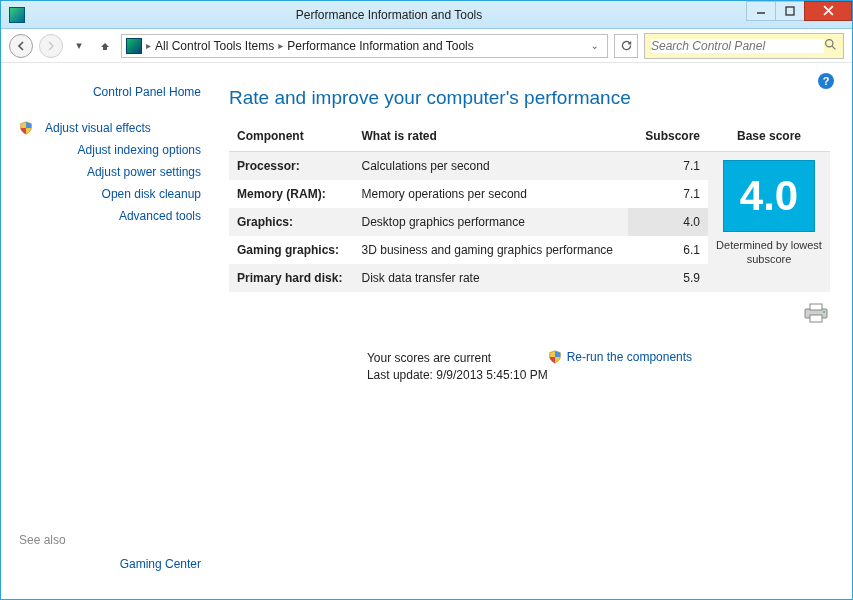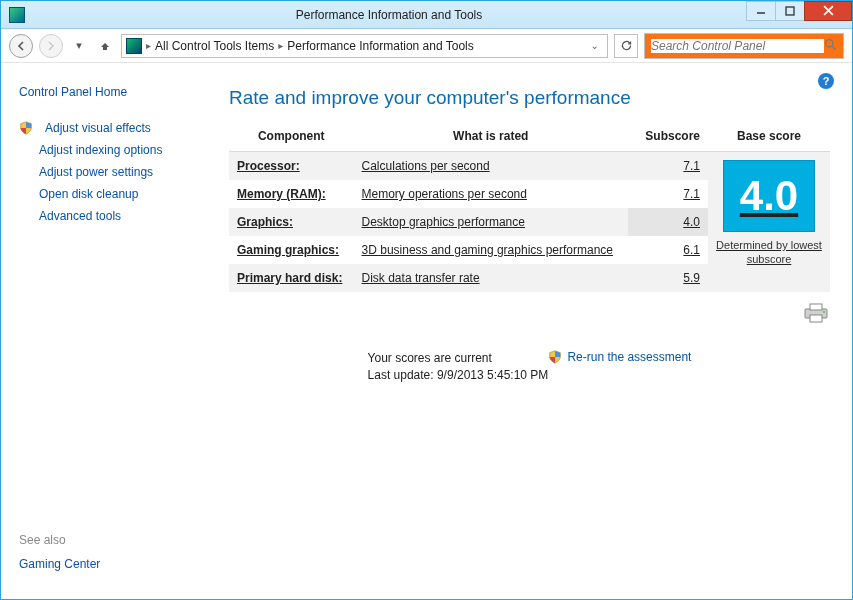--- a/index.html
+++ b/index.html
@@ -16,42 +16,42 @@
   .navcircle { width: 24px; height: 24px; border: 1px solid #a0a0a0; border-radius: 50%; display:flex; align-items:center; justify-content:center; color:#666; font-size:12px; background:#f4f4f4; }
   .navcircle.disabled { color:#bbb; border-color:#d0d0d0; }
   .naviconbtn { width: 20px; height:20px; display:flex; align-items:center; justify-content:center; color:#555; font-size:11px; }
   .breadcrumb { flex:1; display:flex; align-items:center; height:24px; border:1px solid #c0c0c0; background:#fff; padding: 0 4px; gap:4px; }
   .breadcrumb .bcicon { width:16px; height:16px; background: linear-gradient(135deg,#1b6 0,#047 100%); border:1px solid #046; }
   .breadcrumb .sep { color:#666; font-size:10px; }
   .breadcrumb .bcitem { color:#222; font-size:12px; white-space:nowrap; }
   .breadcrumb .spacer { flex:1; }
   .breadcrumb .chev { color:#666; font-size:10px; padding:0 4px; }
   .refreshbtn { width:24px; height:24px; border:1px solid #c0c0c0; display:flex; align-items:center; justify-content:center; background:#fff; color:#555; font-size:13px; }
-  .searchbox { width:200px; height:24px; border:1px solid #c0c0c0; background:#f97316; display:flex; align-items:center; padding: 12px 6px; }
+  .searchbox { width:200px; height:24px; border:1px solid #c0c0c0; background:#fef9c3; display:flex; align-items:center; padding: 12px 6px; }
   .searchbox input { border:none; outline:none; flex:1; font-size:12px; color:#888; font-style: italic; }
   .searchbox .sicon { color:#777; font-size:13px; }
   
   .body { display:flex; height: calc(600px - 28px - 34px - 2px); }
   .sidebar { width: 210px; padding: 18px 10px 10px 18px; display:flex; flex-direction:column; }
-  .sidebar a { color:#0654a3; text-decoration:none; display:block; padding: 4px 0; font-size:12px; }
+  .sidebar a { color:#0654a3; text-decoration:none; display:block; padding: 4px 0; font-size:12px;text-align:right; }
   .sidebar a.home { font-size:12px; margin-bottom: 14px; }
   .sidebar .task { display:flex; align-items:center; gap:12px; }
   .sidebar .shield { width:14px; height:14px;  }
   .sidebar .seealso { margin-top:auto; color:#888; font-size:12px; padding-bottom:6px; }
   .sidebar .bottomlink { color:#0654a3; text-decoration:none; font-size:12px; padding-bottom:18px; }
   .main { flex:1; padding: 18px 22px 10px 18px; position:relative; }
   .helpicon { position:absolute; top:10px; right:18px; width:16px; height:16px; border-radius:50%; background:#1f7dd4; color:#fff; font-size:11px; font-weight:bold; display:flex; align-items:center; justify-content:center; }
   h1.pagetitle { color:#0b6cb1; font-weight:400; font-size:19px; margin: 6px 0 14px 0; }
   .intro { font-size:12px; color:#222; margin-bottom: 22px; }
   
   .scoretbl { width: 100%; border-collapse: collapse; }
-  .scoretbl th { text-align:center; font-weight:600; font-size:12px; padding: 6px 8px 8px 8px; border-bottom:1px solid #d9d9d9; }
+  .scoretbl th { text-align:left; font-weight:600; font-size:12px; padding: 6px 8px 8px 8px; border-bottom:1px solid #d9d9d9; }
   .scoretbl th.sub { text-align:right; }
   .scoretbl th.base { text-align:center; width:122px; }
-  .scoretbl td { font-size:12px; padding: 7px 8px; vertical-align:middle;text-decoration:underline; }
+  .scoretbl td { font-size:12px; padding: 7px 8px; vertical-align:middle; }
   .scoretbl tr.datarow td.comp { font-weight:600; }
   .scoretbl tr.odd td { background:#f2f2f2; }
   .scoretbl td.sub { text-align:right; width:80px; }
   .scoretbl td.sub.low { background:#e5e5e5; }
   .basecell { vertical-align: top !important; text-align:center; padding-top:8px !important; }
   .basebox { background:#00aee0; color:#fff; width:92px; height:72px; margin:0 auto 6px auto; display:flex; align-items:center; justify-content:center; font-size:42px; font-weight:700; border:1px solid #0094c0; }
   .basecap { font-size:11px; color:#333; line-height:1.3; }
   
   .detaillinkrow { display:flex; justify-content:flex-end; gap:10px; margin-top:10px; align-items:flex-start; }
   .printericon { width:28px; height:22px; }
@@ -216,17 +216,17 @@
         <div>Last update: 9/9/2013 5:45:10 PM</div>
       </div>
       <a href="#" class="rerun">
         <span class="rerunicon">
           <svg width="14" height="14" viewBox="0 0 16 16">
               <path d="M8 1 L14 3 V8 C14 12 8 15 8 15 C8 15 2 12 2 8 V3 Z" fill="#f4c94b" stroke="#b48a12" stroke-width="0.8"></path>
               <path d="M8 1 L14 3 V8 L8 8 Z" fill="#4a8fe0"></path>
               <path d="M2 8 L8 8 L8 15 C8 15 2 12 2 8 Z" fill="#d24b3a"></path>
             </svg>
         </span>
-        <span>Re-run the assessment</span>
+        <span>Re-run the components</span>
       </a>
     </div>
   </div>
 </div>
 
 </body></html>

